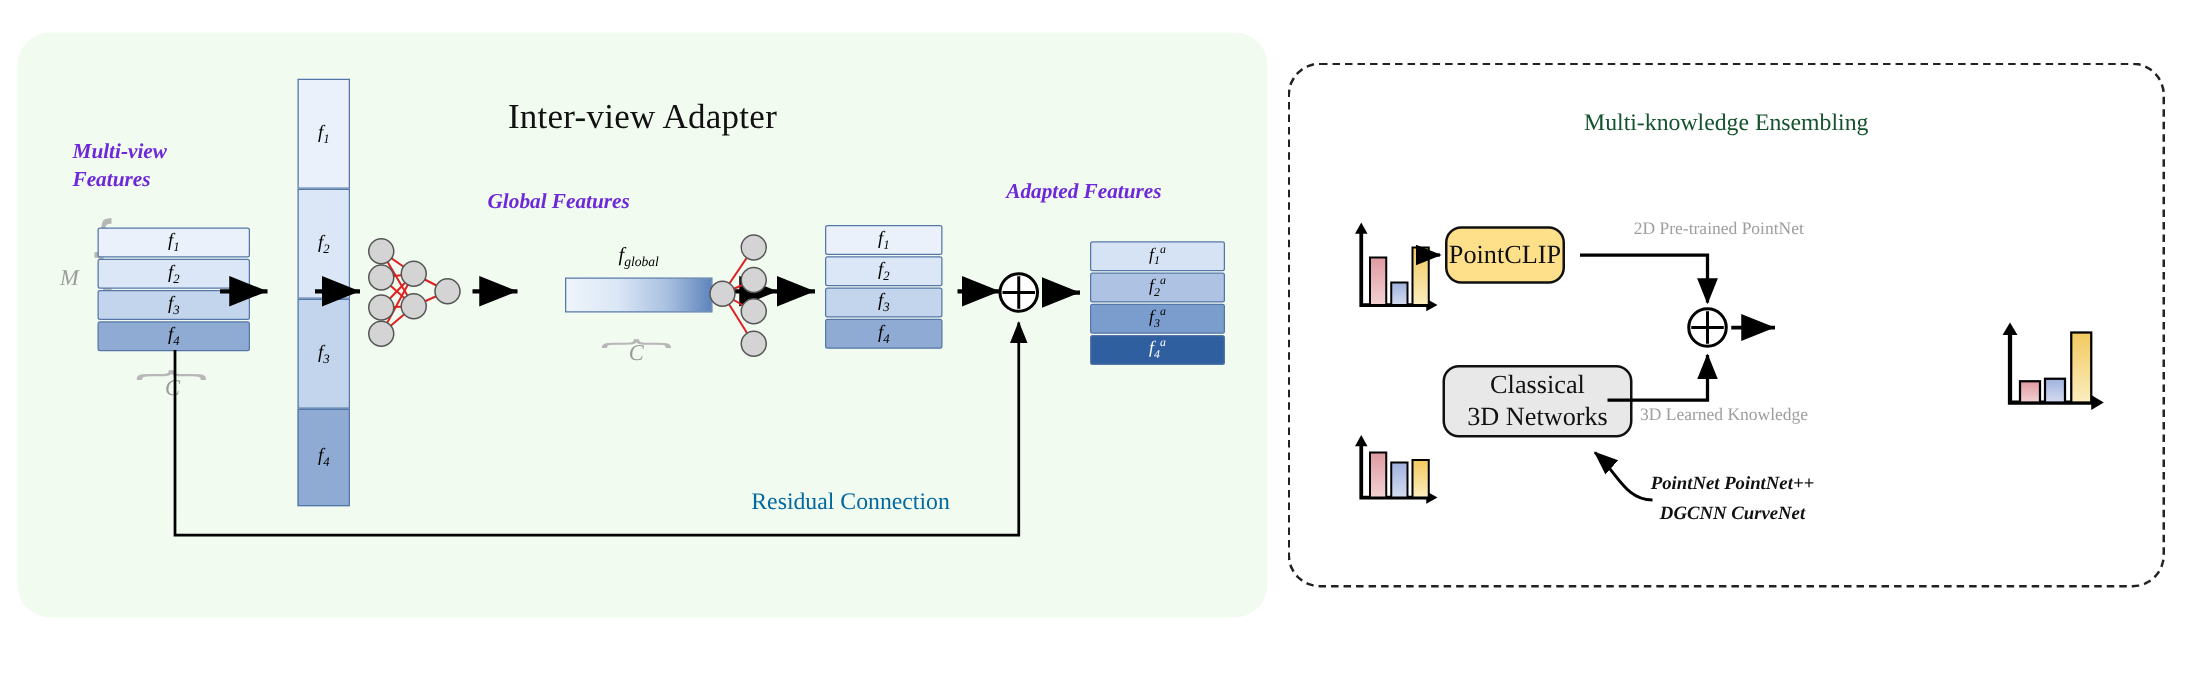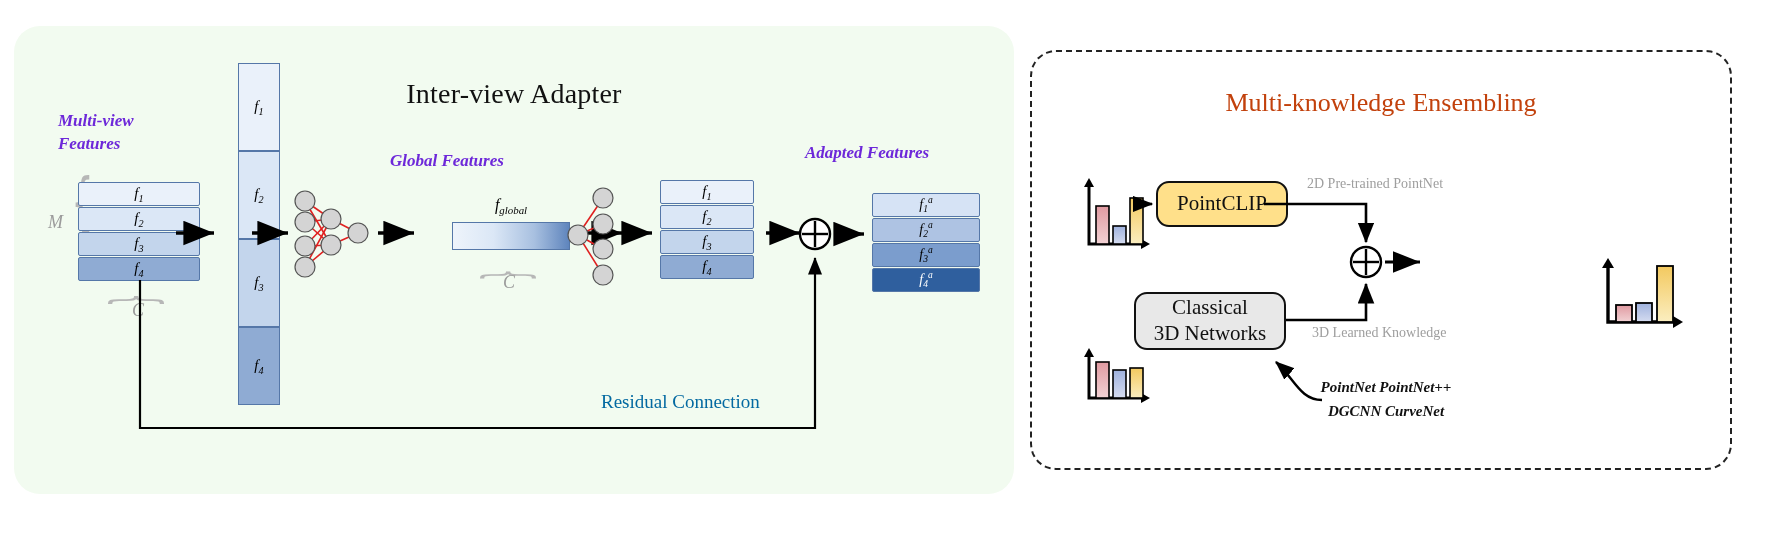--- a/index.html
+++ b/index.html
@@ -141,40 +141,40 @@
     border: 2px dashed #222;
     border-radius: 26px;
     box-sizing: border-box;
     background: #fff;
   }
   #right-title {
     position: absolute;
     left: 0; right: 0;
     top: 36px;
     text-align: center;
-    font-size: 26px;
-    color: #c2410c;
+    font-size: 19px;
+    color: #14532d;
   }
 
   .rbox {
     position: absolute;
     border: 2.4px solid #111;
     border-radius: 13px;
     box-sizing: border-box;
     display: flex;
     align-items: center;
     justify-content: center;
     text-align: center;
     font-size: 21px;
     color: #111;
     line-height: 1.22;
     white-space: pre-line;
   }
   #pointclip-box { background: #ffe08a; }
-  #classical-box { background: #e8e8e8; }
+  #classical-box { background: #e8e8e8; margin-left: 20px; }
 
   .klabel {
     position: absolute;
     font-size: 14px;
     color: #9e9e9e;
   }
   .netnames {
     position: absolute;
     font-style: italic;
     font-weight: bold;
@@ -276,21 +276,21 @@
 <div class="ad-box" style="left:872px; top:255px; background:#2f5f9e; color:#fff;">
   <span>f<span class="sub">4</span><span class="sup">a</span></span>
 </div>
 
 <div class="res-label" style="left:601px; top:391px;">Residual Connection</div>
 
 <div id="right-panel">
   <div id="right-title">Multi-knowledge Ensembling</div>
 </div>
 
-<div class="rbox" id="pointclip-box" style="left:1156px; top:181px; width:132px; height:46px;">PointCLIP</div>
+<div class="rbox" id="pointclip-box" style="left:1156px; top:181px; width:96px; height:46px;">PointCLIP</div>
 
 <div class="rbox" id="classical-box" style="left:1134px; top:292px; width:152px; height:58px;">Classical
 3D Networks</div>
 
 <div class="klabel" style="left:1307px; top:176px;">2D Pre-trained PointNet</div>
 <div class="klabel" style="left:1312px; top:325px;">3D Learned Knowledge</div>
 
 <div class="netnames" style="left:1296px; top:375px; width:180px;">PointNet  PointNet++
 DGCNN  CurveNet</div>
 

